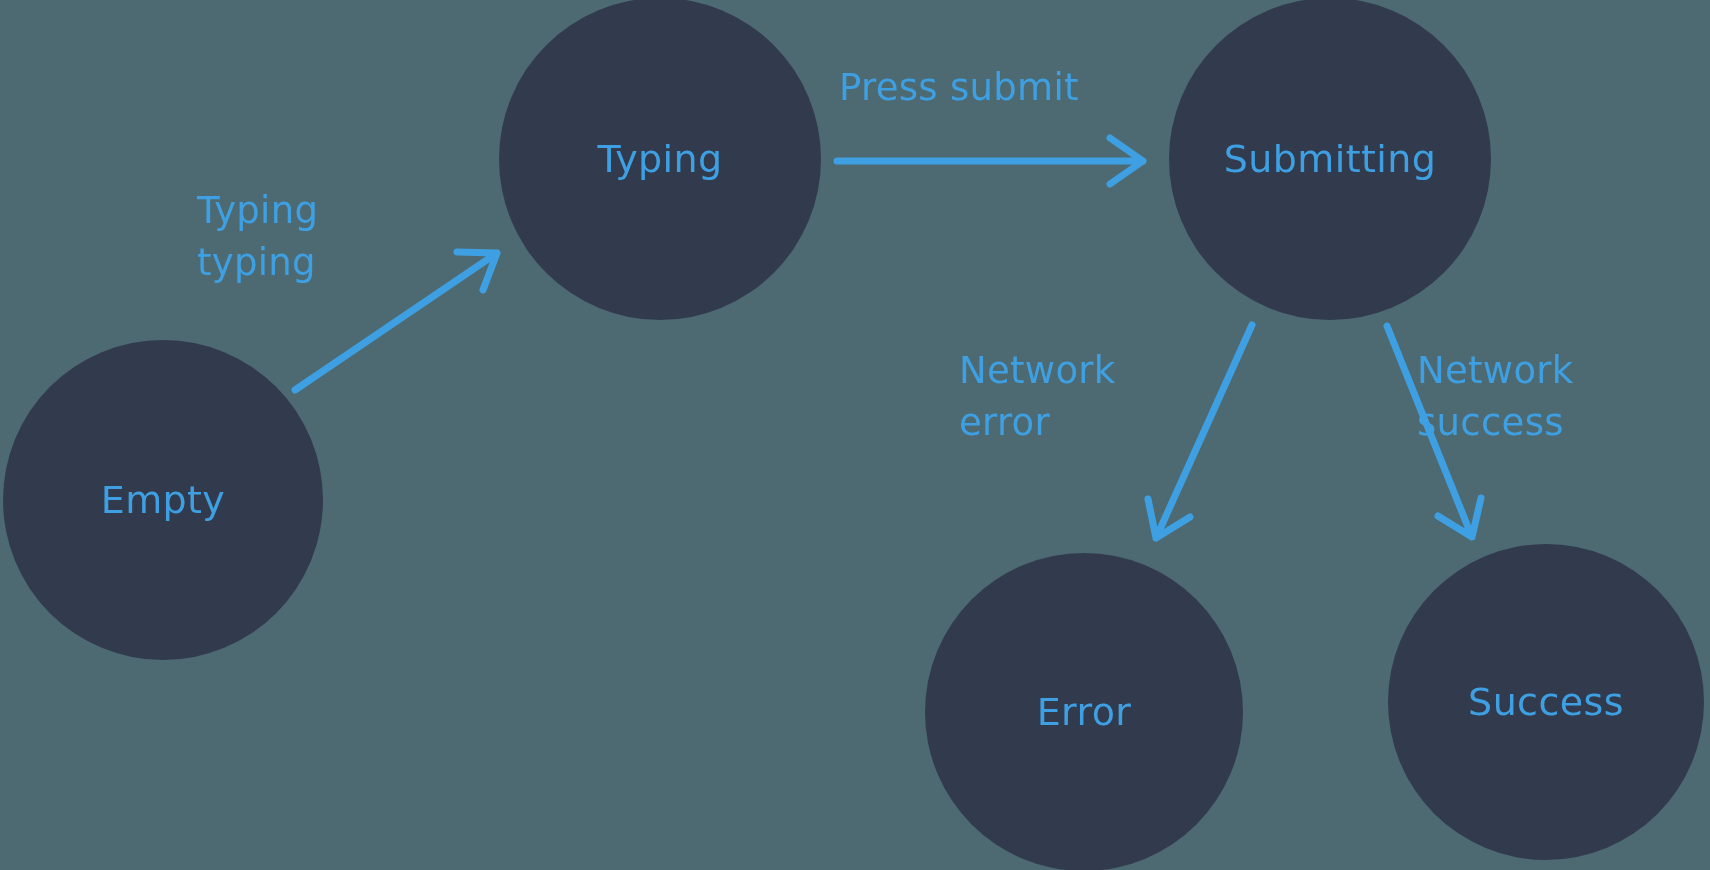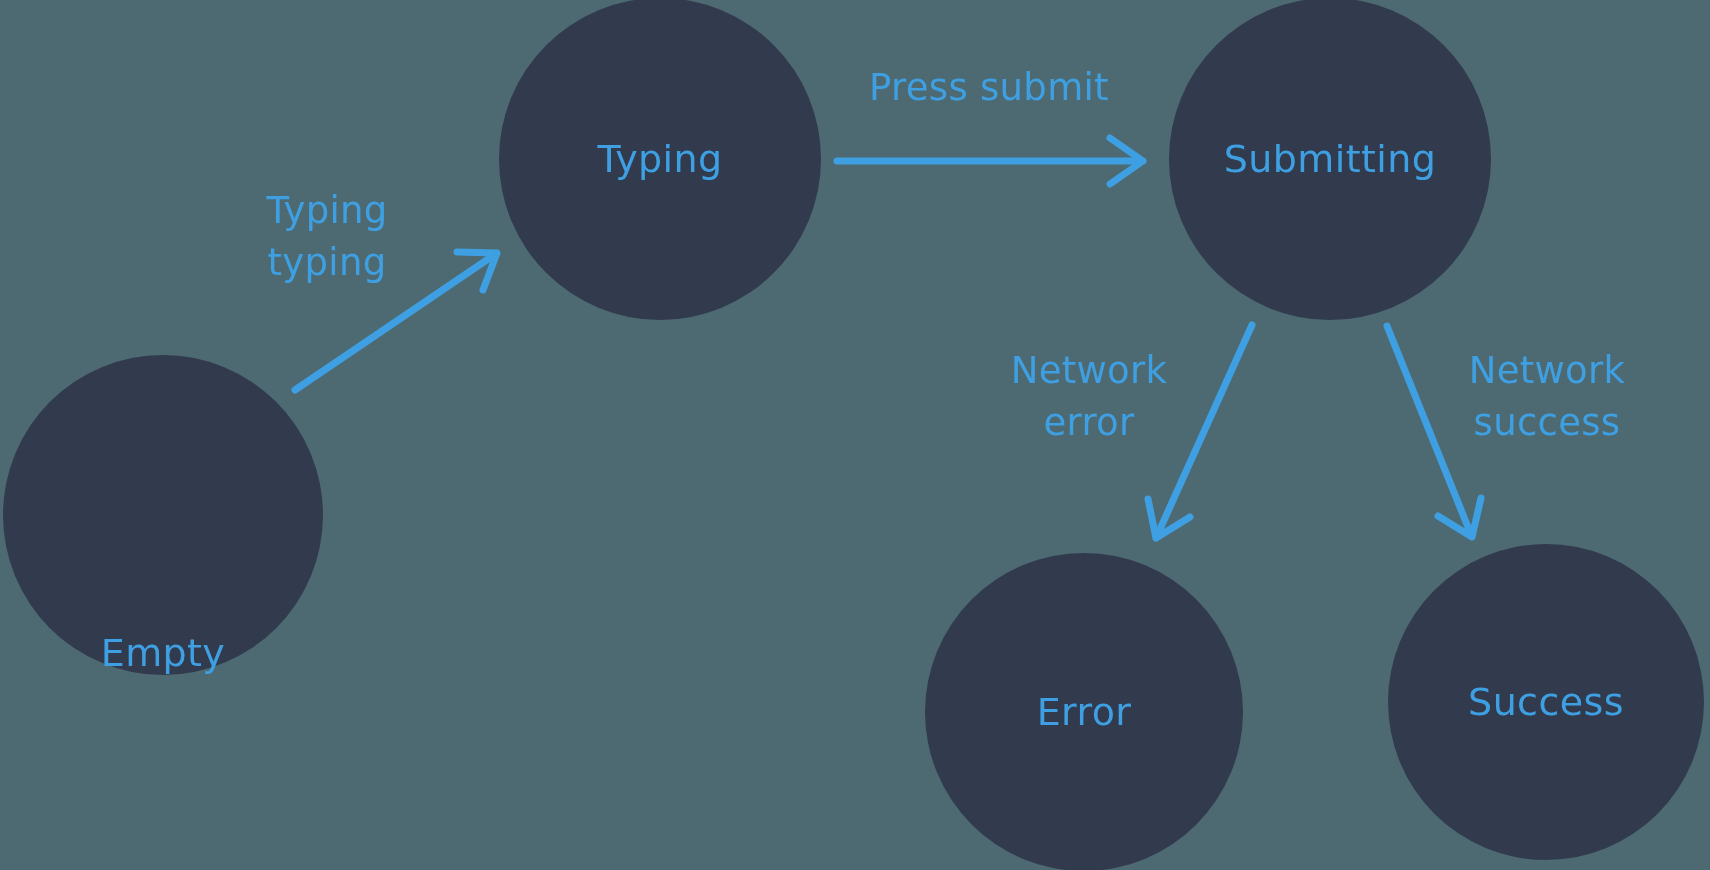--- a/index.html
+++ b/index.html
@@ -28,21 +28,20 @@
     color:var(--accent);
     font-size:38px;
     letter-spacing:.4px;
     white-space:nowrap;
   }
   .edge-label{
     position:absolute;
     color:var(--accent);
     font-size:37px;
     letter-spacing:.3px;
-    text-align:center;
     line-height:52px;
     white-space:nowrap;
   }
   svg.arrows{position:absolute;left:0;top:0;pointer-events:none;}
   svg.arrows path{
     fill:none;
     stroke:var(--accent);
     stroke-width:7;
     stroke-linecap:round;
     stroke-linejoin:round;
@@ -53,21 +52,21 @@
 
 <div class="canvas">
 
   <svg class="arrows" width="1710" height="870" viewBox="0 0 1710 870">
     <path d="M295,390 L497,253 M457,252 L497,253 L483,290"></path>
     <path d="M837,161 L1143,161 M1110,138 L1143,161 L1110,184"></path>
     <path d="M1252,325 L1156,538 M1148,499 L1156,538 L1190,517"></path>
     <path d="M1387,326 L1472,537 M1481,498 L1472,537 L1438,516"></path>
   </svg>
 
-  <div class="state-node" style="left:3px;top:355px;width:320px;height:320px;align-items:flex-end;">
+  <div class="state-node" style="left:3px;top:340px;width:320px;height:320px;">
     <span class="state-label">Empty</span>
   </div>
 
   <div class="state-node" style="left:499px;top:-2px;width:322px;height:322px;">
     <span class="state-label">Typing</span>
   </div>
 
   <div class="state-node" style="left:1169px;top:-2px;width:322px;height:322px;">
     <span class="state-label">Submitting</span>
   </div>

